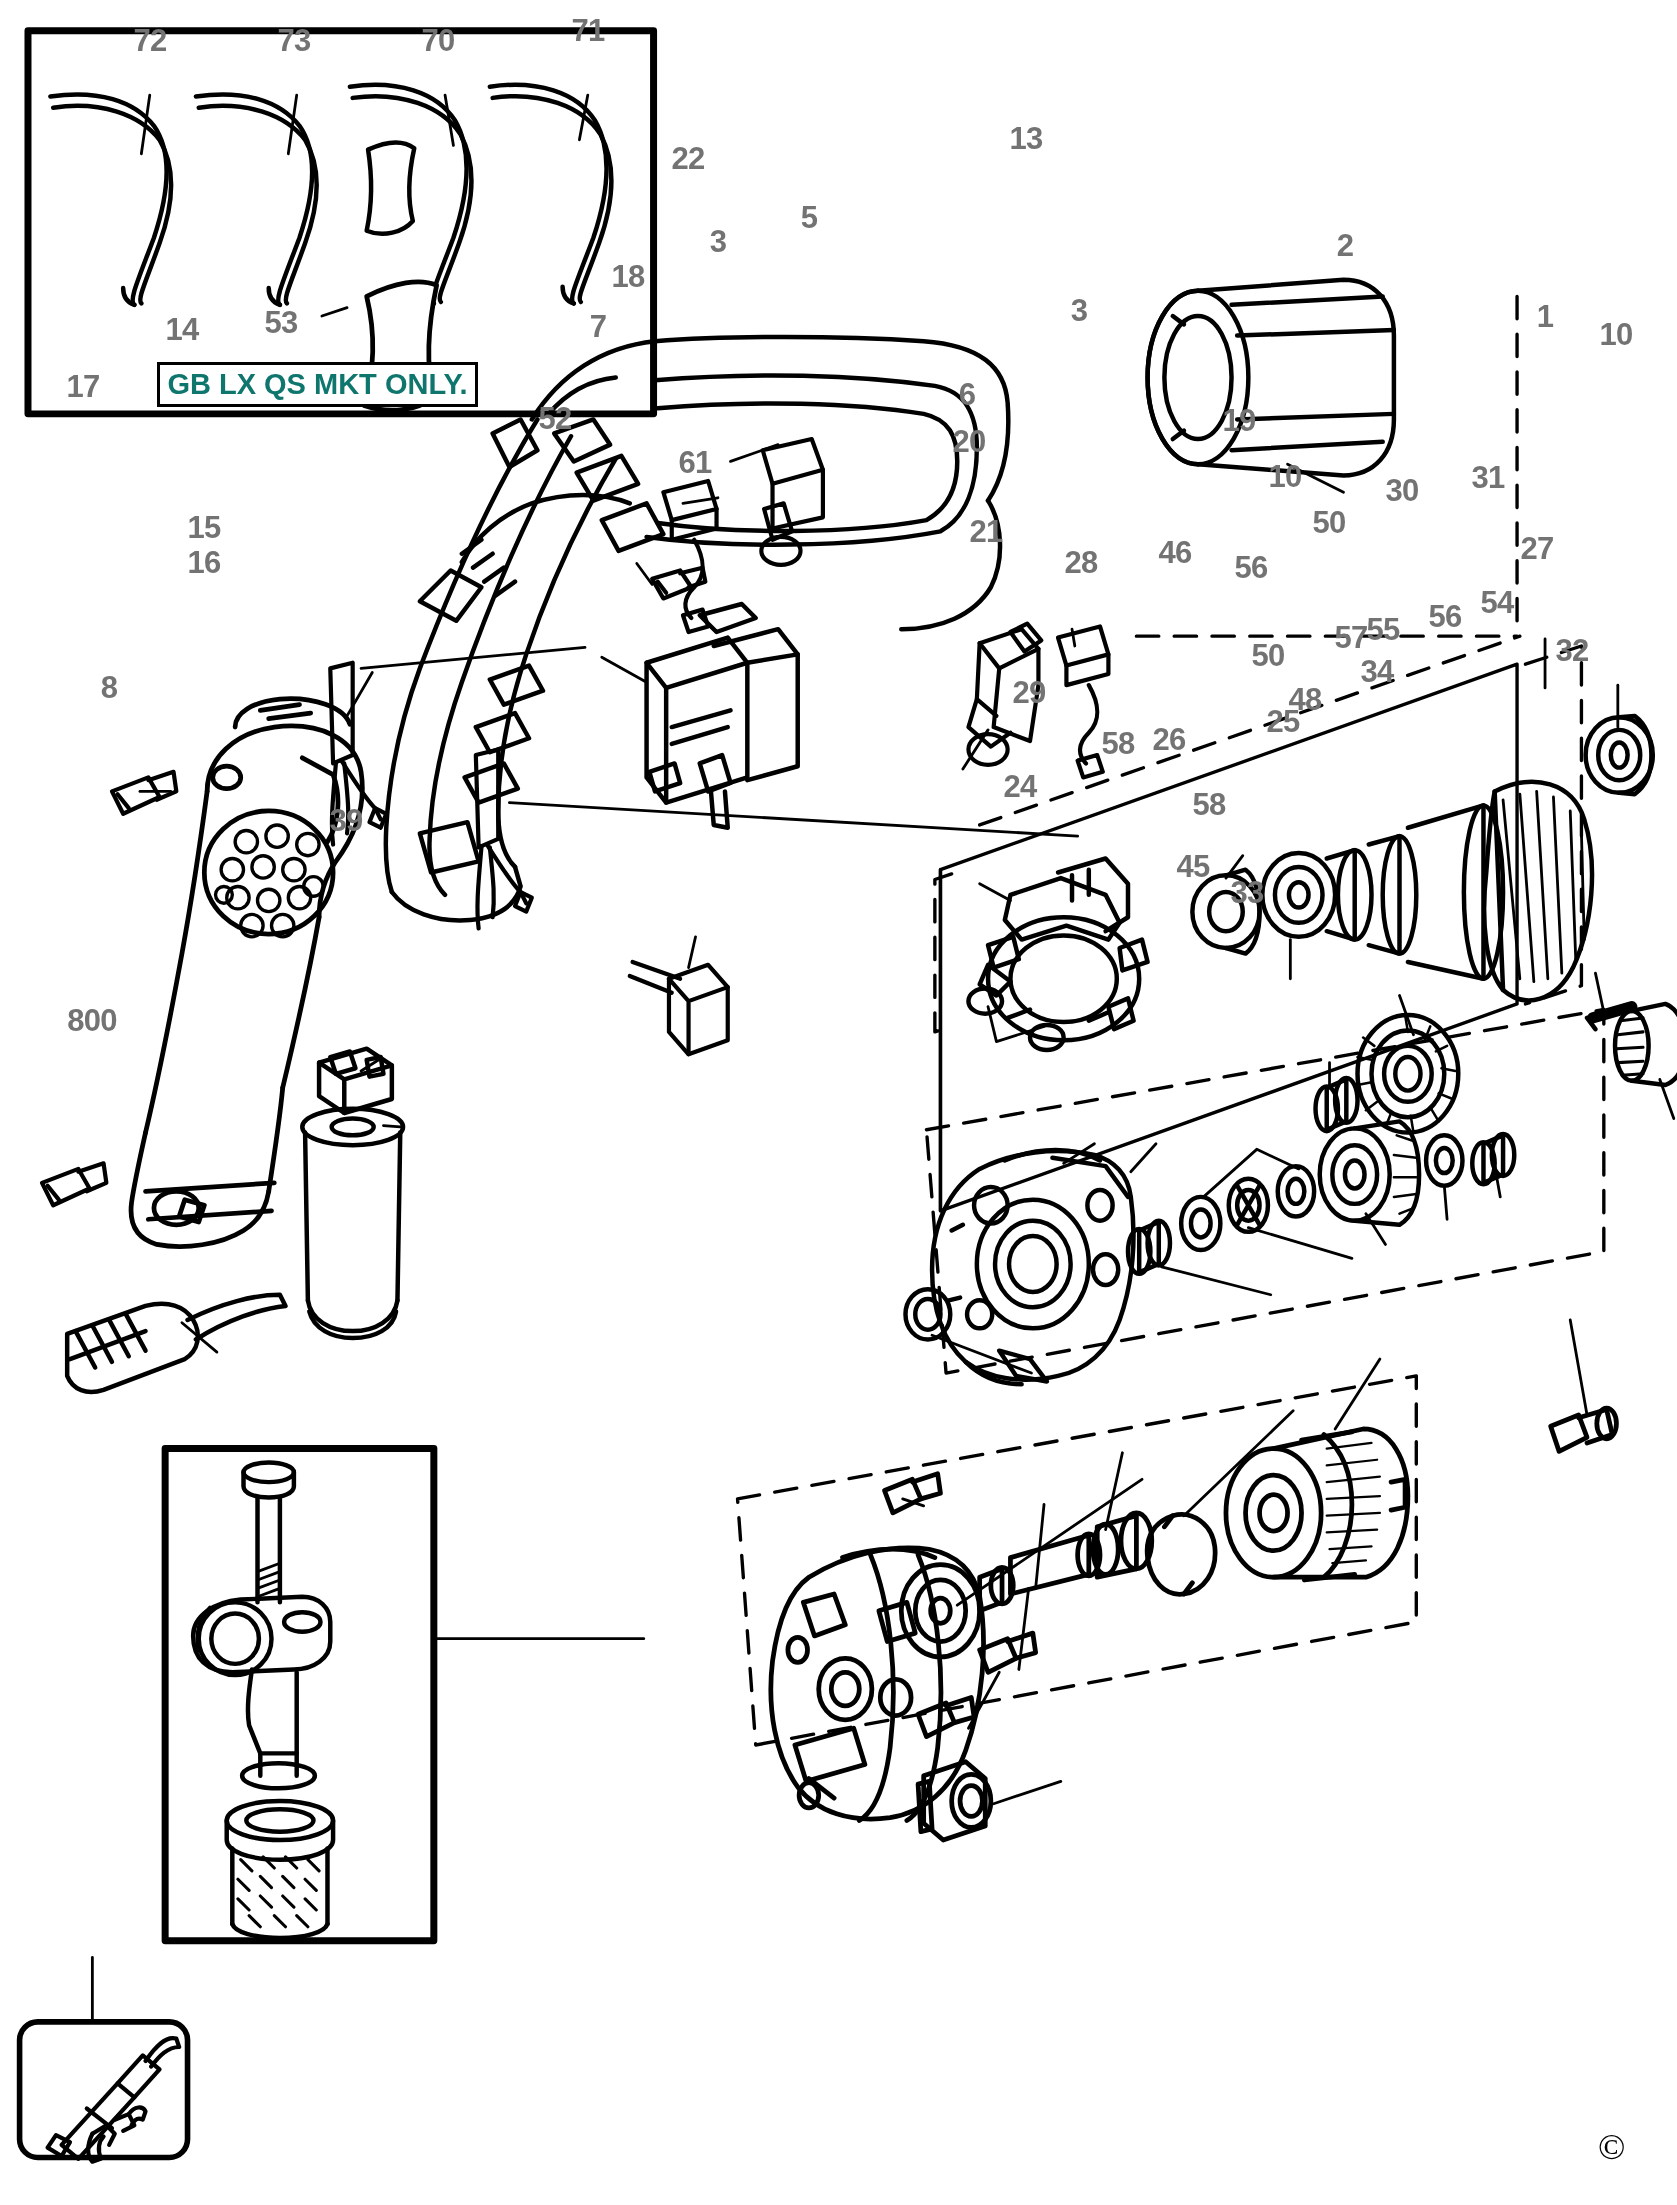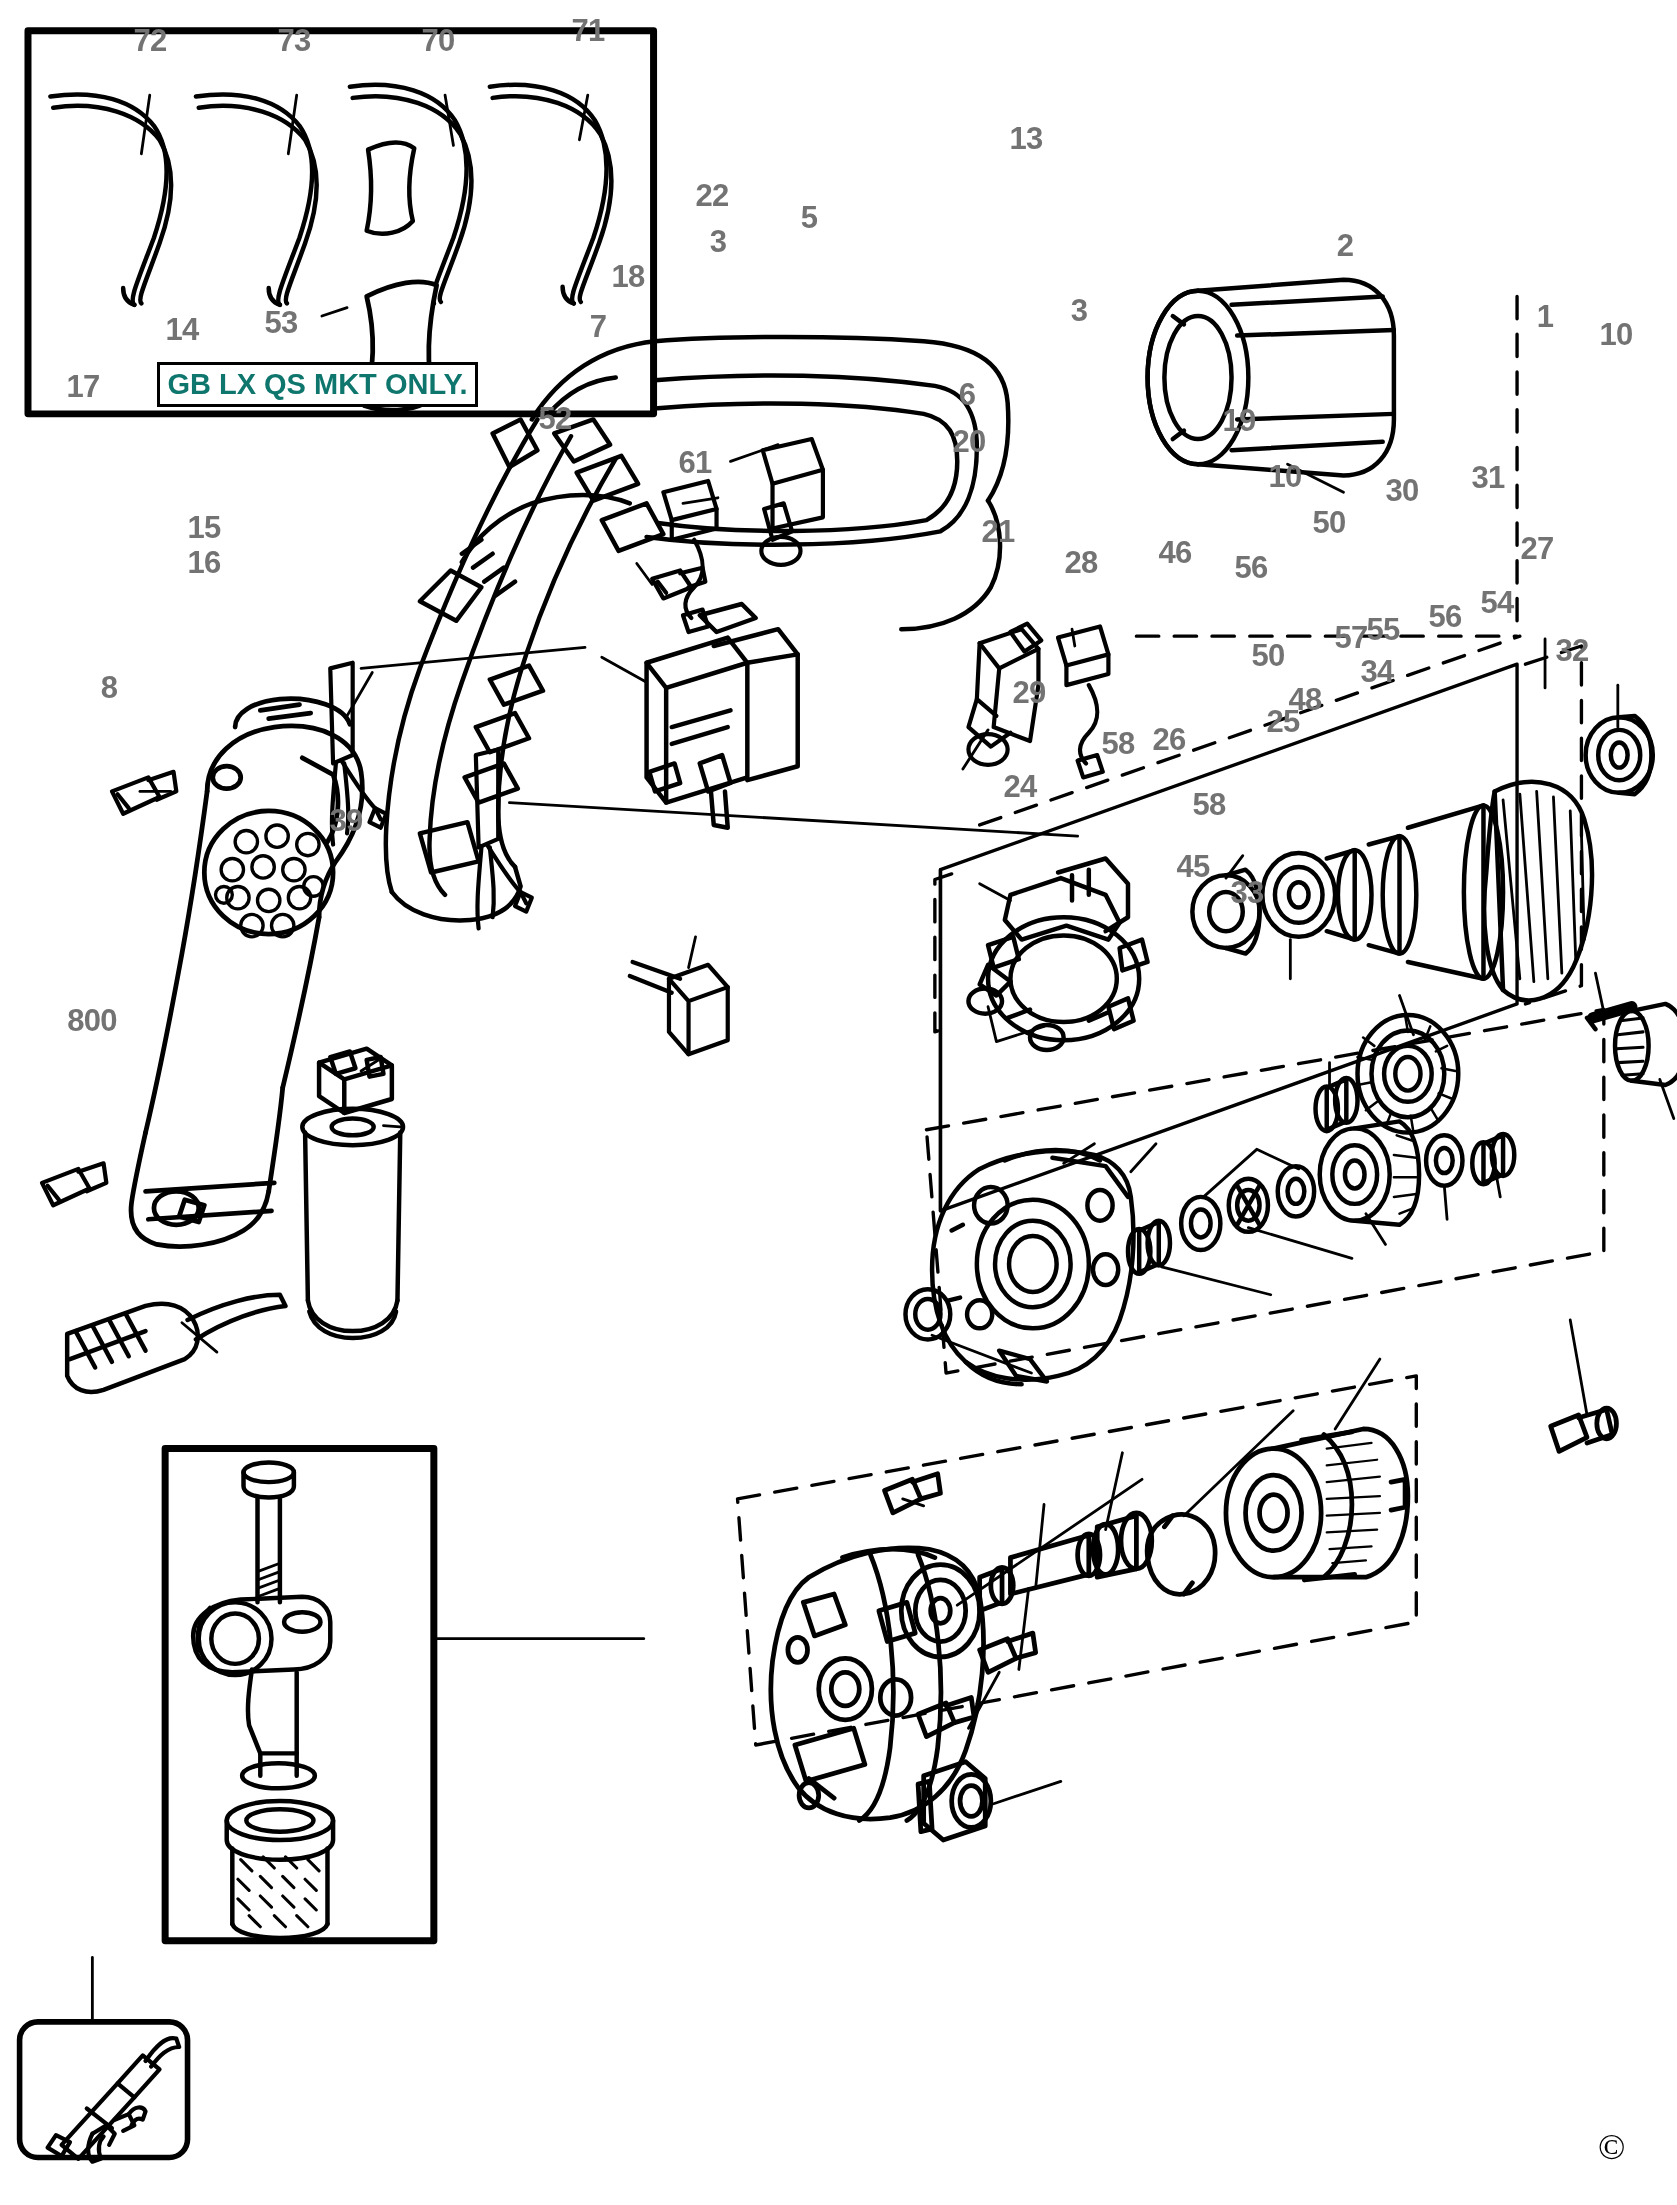--- a/index.html
+++ b/index.html
@@ -597,39 +597,39 @@
     </g>
   </svg>
 
   <div class="lbl n" style="left:150px;top:40px;">72</div>
   <div class="lbl n" style="left:294px;top:40px;text-align:right;">73</div>
   <div class="lbl n" style="left:438px;top:40px;">70</div>
   <div class="lbl n" style="left:588px;top:30px;">71</div>
 
   <div class="mktbox" style="left:157px;top:362px;width:315px;height:39px;">GB LX QS MKT ONLY.</div>
 
-  <div class="lbl n" style="left:712px;top:158px;margin-top:37px;">22</div>
+  <div class="lbl n" style="left:688px;top:158px;">22</div>
   <div class="lbl n" style="left:1026px;top:138px;">13</div>
   <div class="lbl n" style="left:1345px;top:245px;">2</div>
   <div class="lbl n" style="left:809px;top:217px;">5</div>
   <div class="lbl n" style="left:718px;top:241px;">3</div>
   <div class="lbl n" style="left:628px;top:276px;">18</div>
   <div class="lbl n" style="left:1545px;top:316px;">1</div>
   <div class="lbl n" style="left:1616px;top:334px;">10</div>
   <div class="lbl n" style="left:598px;top:326px;">7</div>
   <div class="lbl n" style="left:1079px;top:310px;">3</div>
   <div class="lbl n" style="left:182px;top:329px;">14</div>
   <div class="lbl n" style="left:281px;top:322px;">53</div>
   <div class="lbl n" style="left:83px;top:386px;">17</div>
   <div class="lbl n" style="left:555px;top:418px;">52</div>
   <div class="lbl n" style="left:967px;top:394px;">6</div>
   <div class="lbl n" style="left:1239px;top:420px;">19</div>
   <div class="lbl n" style="left:969px;top:441px;">20</div>
   <div class="lbl n" style="left:1285px;top:476px;">10</div>
-  <div class="lbl n" style="left:986px;top:531px;margin-left:12px;">21</div>
+  <div class="lbl n" style="left:986px;top:531px;">21</div>
   <div class="lbl n" style="left:1402px;top:490px;">30</div>
   <div class="lbl n" style="left:1488px;top:477px;">31</div>
   <div class="lbl n" style="left:1329px;top:522px;">50</div>
   <div class="lbl n" style="left:1537px;top:548px;">27</div>
   <div class="lbl n" style="left:695px;top:462px;">61</div>
   <div class="lbl n" style="left:1081px;top:562px;">28</div>
   <div class="lbl n" style="left:1155px;top:552px;margin-left:20px;">46</div>
   <div class="lbl n" style="left:1251px;top:567px;">56</div>
   <div class="lbl n" style="left:1383px;top:629px;">55</div>
   <div class="lbl n" style="left:1445px;top:616px;">56</div>

